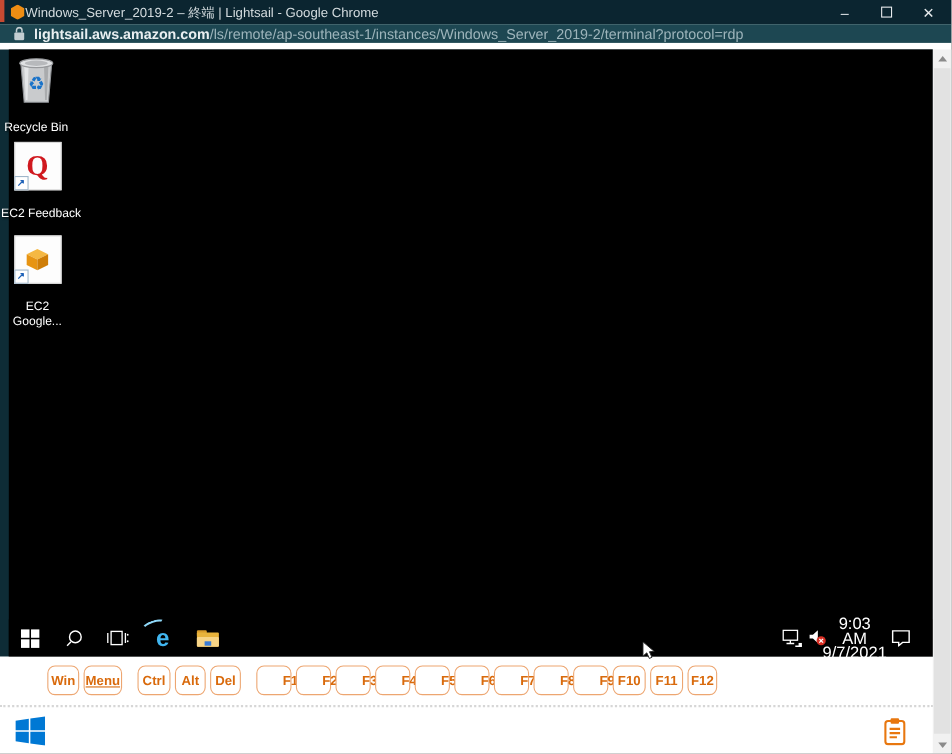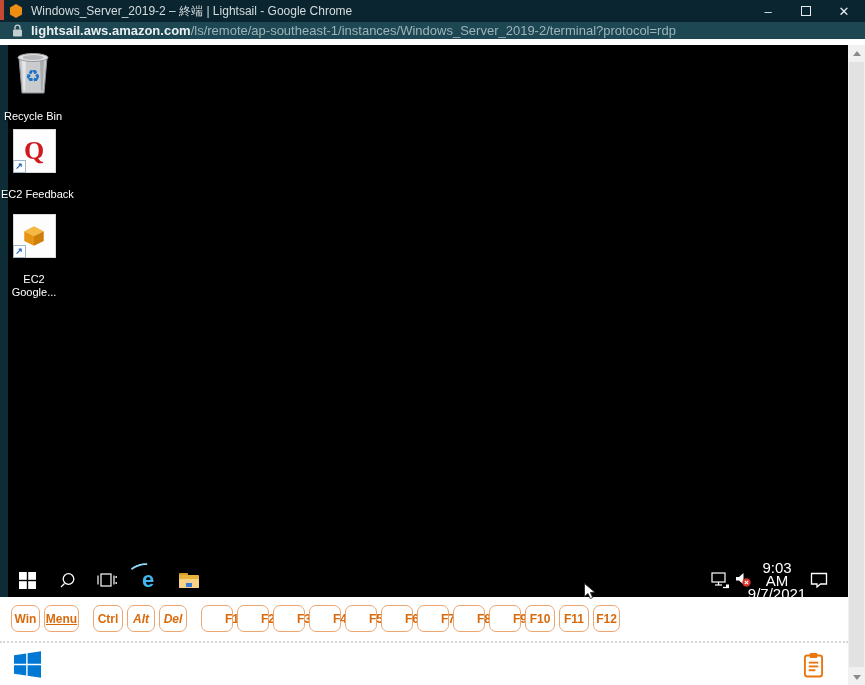--- a/index.html
+++ b/index.html
@@ -6,21 +6,21 @@
   html, body { width: 865px; height: 685px; overflow: hidden; background: #fff;
     font-family: "Liberation Sans", sans-serif; }
   .stage { position: relative; width: 865px; height: 685px; }
 
   
   .titlebar { position: absolute; left: 0; top: 0; width: 865px; height: 22px;
     background: #0b2530; display: flex; align-items: center; }
   .edge-sliver { position: absolute; left: 0; top: 0; width: 4px; height: 20px; background: #c64a32; }
   .favicon { width: 14px; height: 14px; margin-left: 9px; background: #ef8d13;
     clip-path: polygon(50% 0%, 93% 25%, 93% 75%, 50% 100%, 7% 75%, 7% 25%); }
-  .title-text { color: #d3dbde; font-size: 12px; margin-left: 8px; white-space: nowrap; }
+  .title-text { color: #d3dbde; font-size: 12px; white-space: nowrap; }
   .win-controls { margin-left: auto; display: flex; margin-right: 2px; height: 22px; }
   .ctrl-btn { width: 38px; height: 22px; display: flex; align-items: center; justify-content: center;
     color: #e8ecee; font-size: 13px; cursor: default; }
   .max-glyph { width: 10px; height: 10px; border: 1px solid #e8ecee; }
 
   
   .urlbar { position: absolute; left: 0; top: 22px; width: 865px; height: 17px;
     background: #1d4752; display: flex; align-items: center; }
   .lock-icon { margin-left: 12px; }
   .url-text { font-size: 13px; margin-left: 8px; white-space: nowrap; }
@@ -85,21 +85,21 @@
     border-top: 5px solid #8b8b8b; }
   .sb-thumb { position: absolute; left: 1px; top: 17px; width: 15px; height: 605px; background: #e2e2e2; }
 
   
   .keysbar { position: absolute; left: 0; top: 597px; width: 848px; height: 44px; background: #fff;
     display: flex; align-items: flex-start; padding: 8px 0 0 11px; }
   .vkey { height: 27px; border: 1px solid #eda671; border-radius: 7px; background: #fff;
     color: #d96a0c; font-size: 12px; font-weight: bold; display: flex; align-items: center;
     justify-content: center; margin-right: 4px; cursor: pointer;
     font-family: "Liberation Sans", sans-serif; }
-  .w29 { width: 29px; } .w35 { width: 35px; text-decoration: underline; } .w30 { width: 30px; } .w28 { width: 28px; font-style: italic; }
+  .w29 { width: 29px; margin-left: 32px; } .w35 { width: 35px; text-decoration: underline; } .w30 { width: 30px; } .w28 { width: 28px; }
   .w26 { width: 26px; padding-left: 30px; } .w27 { width: 27px; }
   .grp-gap { margin-left: 10px; }
 
   
   .footer { position: absolute; left: 0; top: 641px; width: 848px; height: 44px; background: #fff;
     border-top: 2px dotted #d6d6d6; display: flex; align-items: center; }
   .footer-logo { margin-left: 14px; flex: 0 0 auto; }
   .footer-name { margin-left: 11px; }
   .instance-name { font-size: 14px; color: #3f4550; line-height: 18px; }
   .instance-ip { font-size: 12.5px; color: #6e757d; line-height: 16px; }

